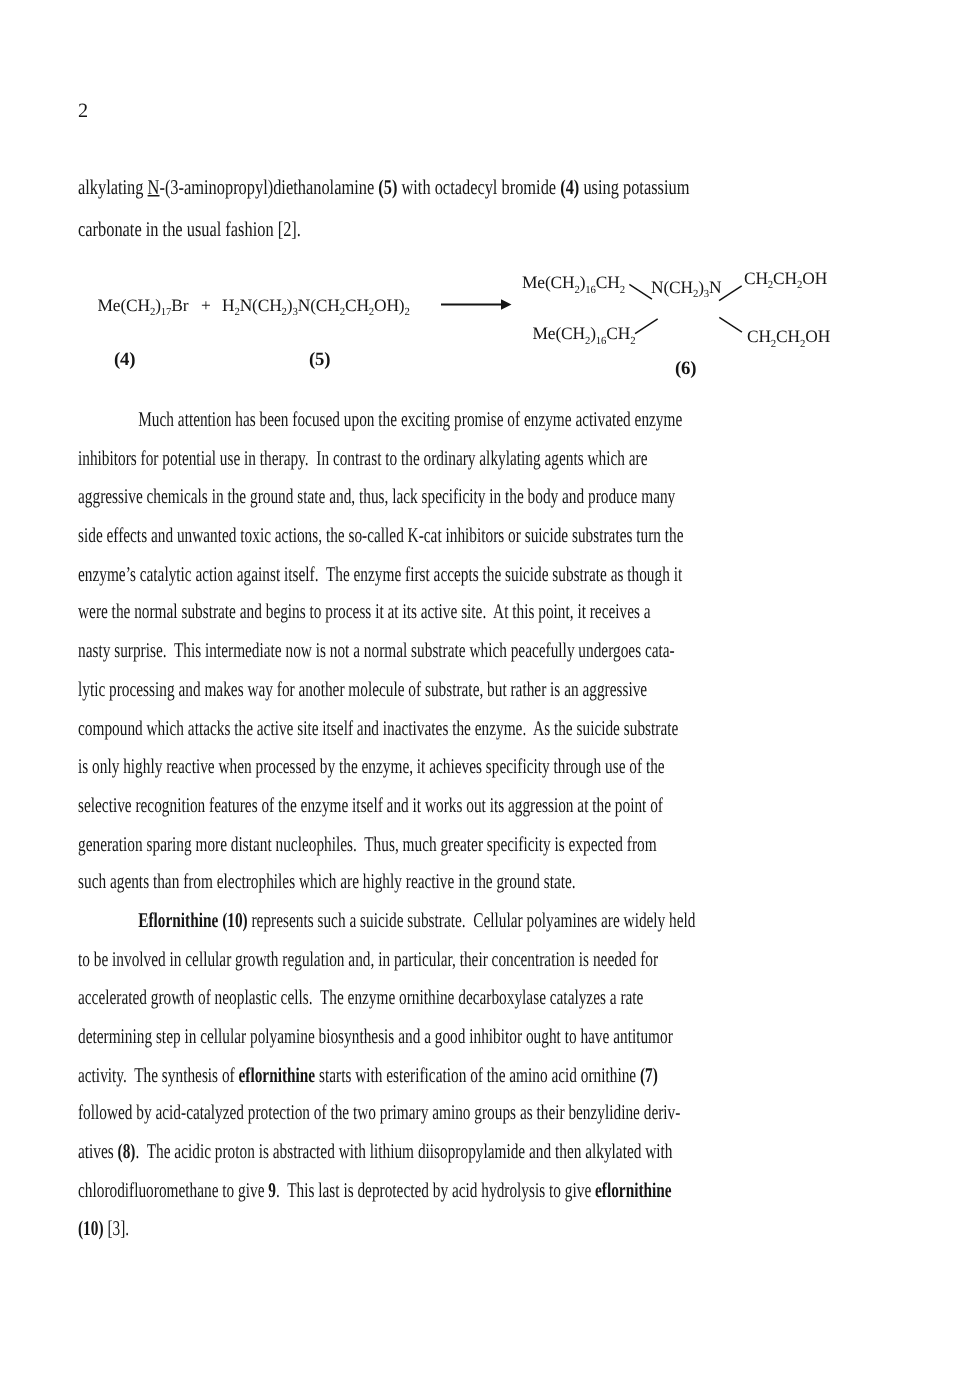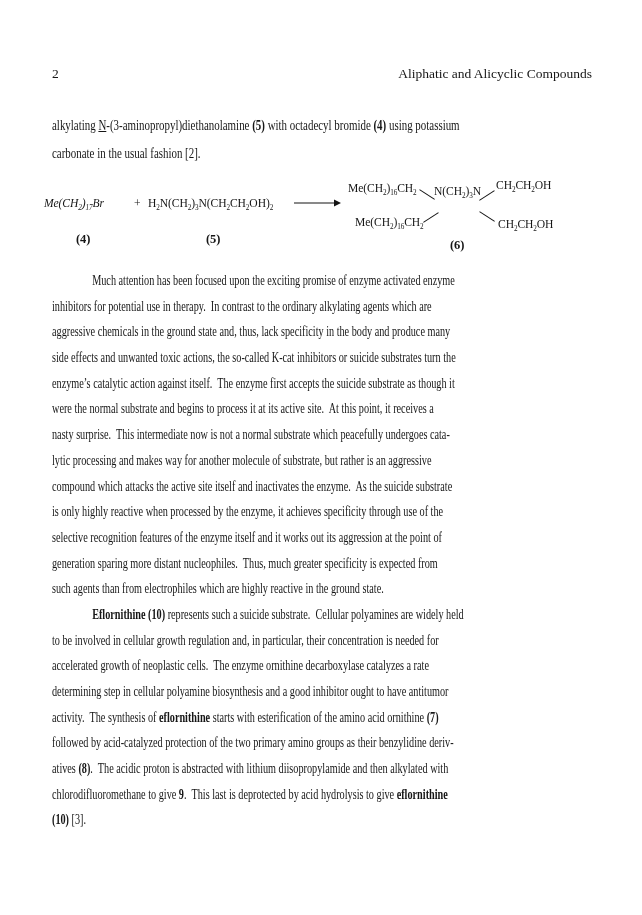--- a/index.html
+++ b/index.html
@@ -45,30 +45,29 @@
   .bond{position:absolute;width:18px;height:1.3px;background:#141414;}
   .arrow-svg{position:absolute;}
 </style>
 </head>
 <body>
 
 <div class="page">
 
   <div class="header">
     <span>2</span>
-    <span>Aliphatic and Alicyclic Compounds</span>
   </div>
 
   <div class="intro">
       <div class="line"><span>alkylating </span><span class="u">N</span><span>-(3-aminopropyl)diethanolamine </span><span class="b">(5)</span><span> with octadecyl bromide </span><span class="b">(4)</span><span> using potassium</span></div>
       <div class="line"><span>carbonate in the usual fashion [2].</span></div>
     </div>
 
   <div class="scheme">
-    <span class="item" style="left:44px;top:21px;font-style:italic;"><span>Me(CH</span><sub>2</sub><span>)</span><sub>17</sub><span>Br</span></span>
+    <span class="item" style="left:65px;top:21px;"><span>Me(CH</span><sub>2</sub><span>)</span><sub>17</sub><span>Br</span></span>
     <span class="item" style="left:134px;top:21px;">+</span>
     <span class="item" style="left:148px;top:21px;"><span>H</span><sub>2</sub><span>N(CH</span><sub>2</sub><span>)</span><sub>3</sub><span>N(CH</span><sub>2</sub><span>CH</span><sub>2</sub><span>OH)</span><sub>2</sub></span>
 
     <svg class="arrow-svg" style="left:294px;top:22px;" width="48" height="10">
       <line x1="0" y1="5" x2="41" y2="5" stroke="#141414" stroke-width="1.2"></line>
       <polygon points="40,1.5 47,5 40,8.5" fill="#141414"></polygon>
     </svg>
 
     <span class="item" style="left:348px;top:6px;"><span>Me(CH</span><sub>2</sub><span>)</span><sub>16</sub><span>CH</span><sub>2</sub></span>
     <span class="item" style="left:355px;top:40px;"><span>Me(CH</span><sub>2</sub><span>)</span><sub>16</sub><span>CH</span><sub>2</sub></span>

